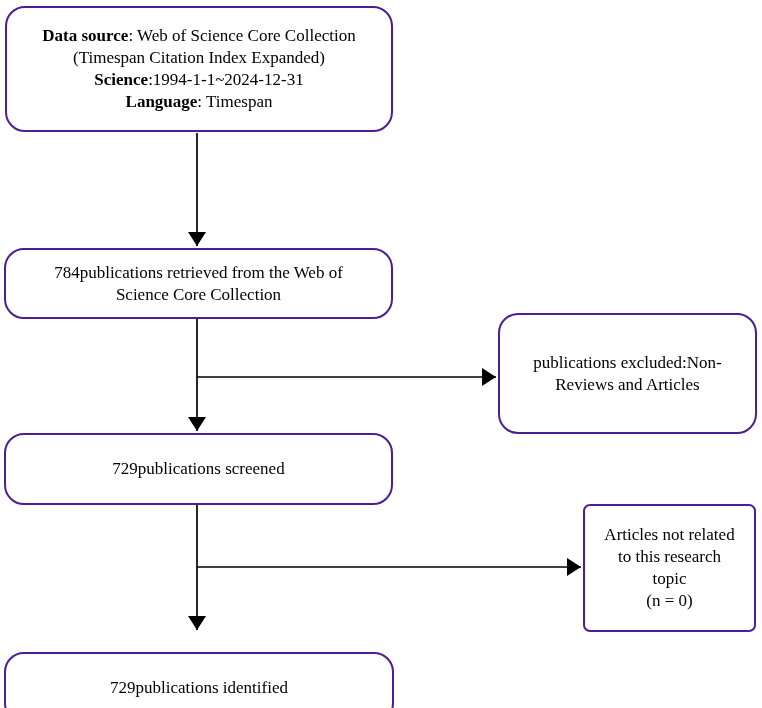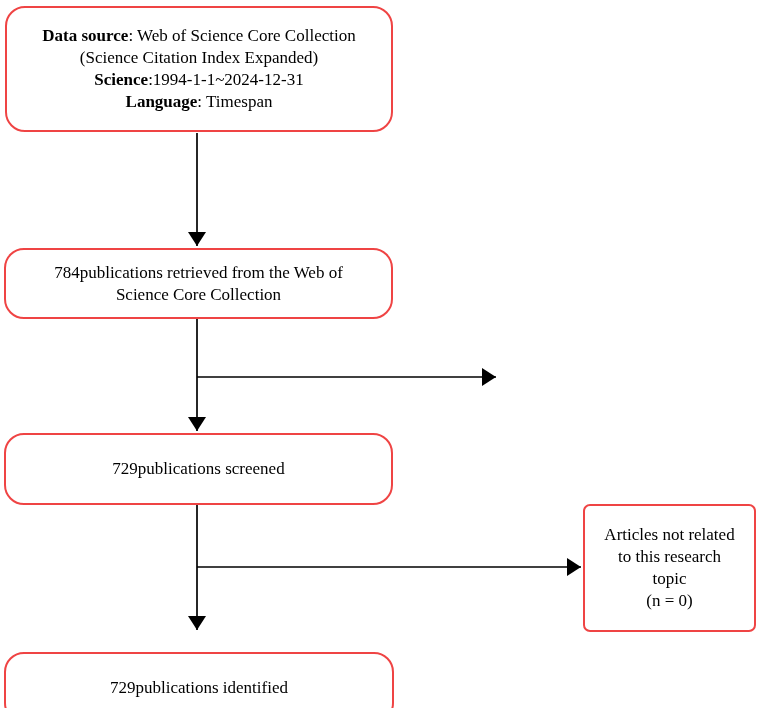--- a/index.html
+++ b/index.html
@@ -12,21 +12,21 @@
     width: 762px;
     height: 708px;
     background: #ffffff;
     font-family: "Liberation Serif", "DejaVu Serif", serif;
     color: #000000;
     overflow: hidden;
   }
   .flow-box {
     position: absolute;
     box-sizing: border-box;
-    border: 2px solid #ef4444;
+    border: 2px solid #4c1d95;
     border-radius: 20px;
     background: #ffffff;
     display: flex;
     flex-direction: column;
     align-items: center;
     justify-content: center;
     text-align: center;
     font-size: 17px;
     line-height: 22px;
     white-space: pre-line;
@@ -59,30 +59,34 @@
     </defs>
     <line x1="197" y1="133" x2="197" y2="246" stroke="#000000" stroke-width="1.7" marker-end="url(#arrowhead)"></line>
     <line x1="197" y1="319" x2="197" y2="431" stroke="#000000" stroke-width="1.7" marker-end="url(#arrowhead)"></line>
     <line x1="197" y1="377" x2="496" y2="377" stroke="#000000" stroke-width="1.7" marker-end="url(#arrowhead)"></line>
     <line x1="197" y1="504" x2="197" y2="630" stroke="#000000" stroke-width="1.7" marker-end="url(#arrowhead)"></line>
     <line x1="197" y1="567" x2="581" y2="567" stroke="#000000" stroke-width="1.7" marker-end="url(#arrowhead)"></line>
   </svg>
 
   <div id="box-source" class="flow-box">
     <span class="line"><span class="b">Data source</span><span>: Web of Science Core Collection</span></span>
-    <span class="line"><span class="b"></span><span>(Science Citation Index Expanded)</span></span>
+    <span class="line"><span class="b"></span><span>(Timespan Citation Index Expanded)</span></span>
     <span class="line"><span class="b">Science</span><span>:1994-1-1~2024-12-31</span></span>
     <span class="line"><span class="b">Language</span><span>: Timespan</span></span>
   </div>
 
   <div id="box-retrieved" class="flow-box">
     <span>784publications retrieved from the Web of
 Science Core Collection</span>
   </div>
 
+  <div id="box-excluded" class="flow-box">
+    <span>publications excluded:Non-
+Reviews and Articles</span>
+  </div>
 
   <div id="box-screened" class="flow-box">
     <span>729publications screened</span>
   </div>
 
   <div id="box-notrelated" class="flow-box">
     <span>Articles not related
 to this research
 topic
 (n = 0)</span>

